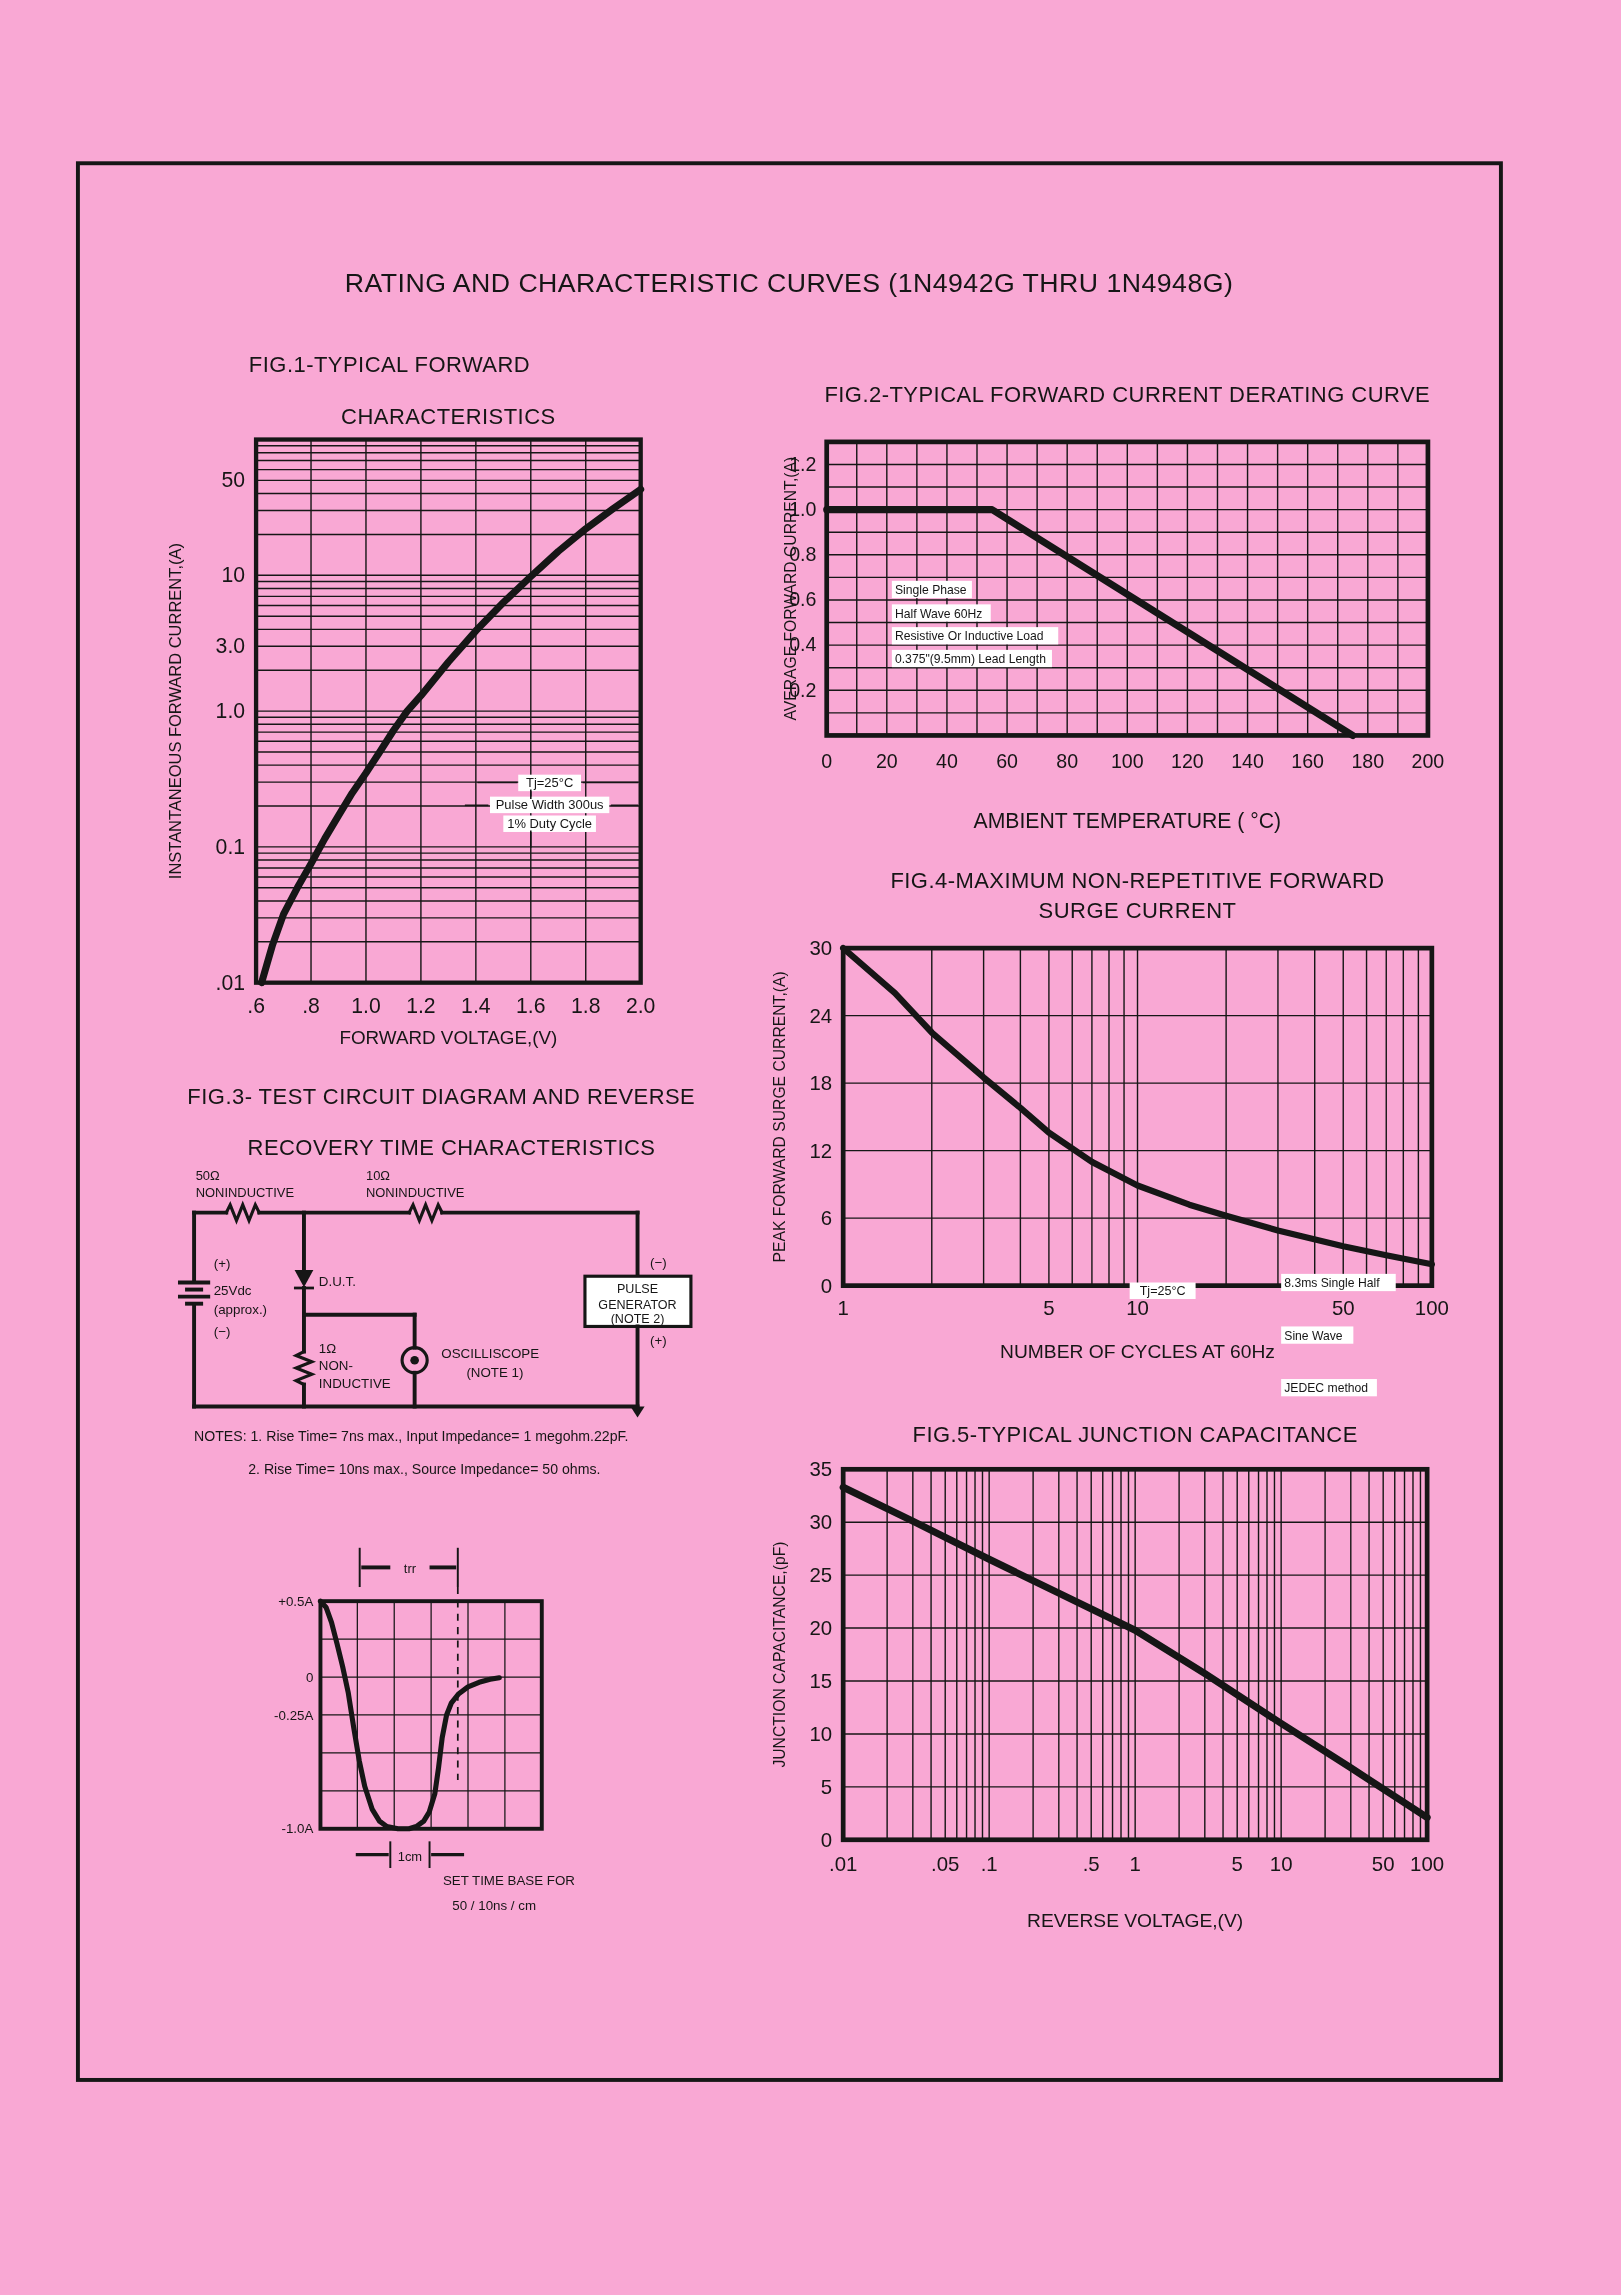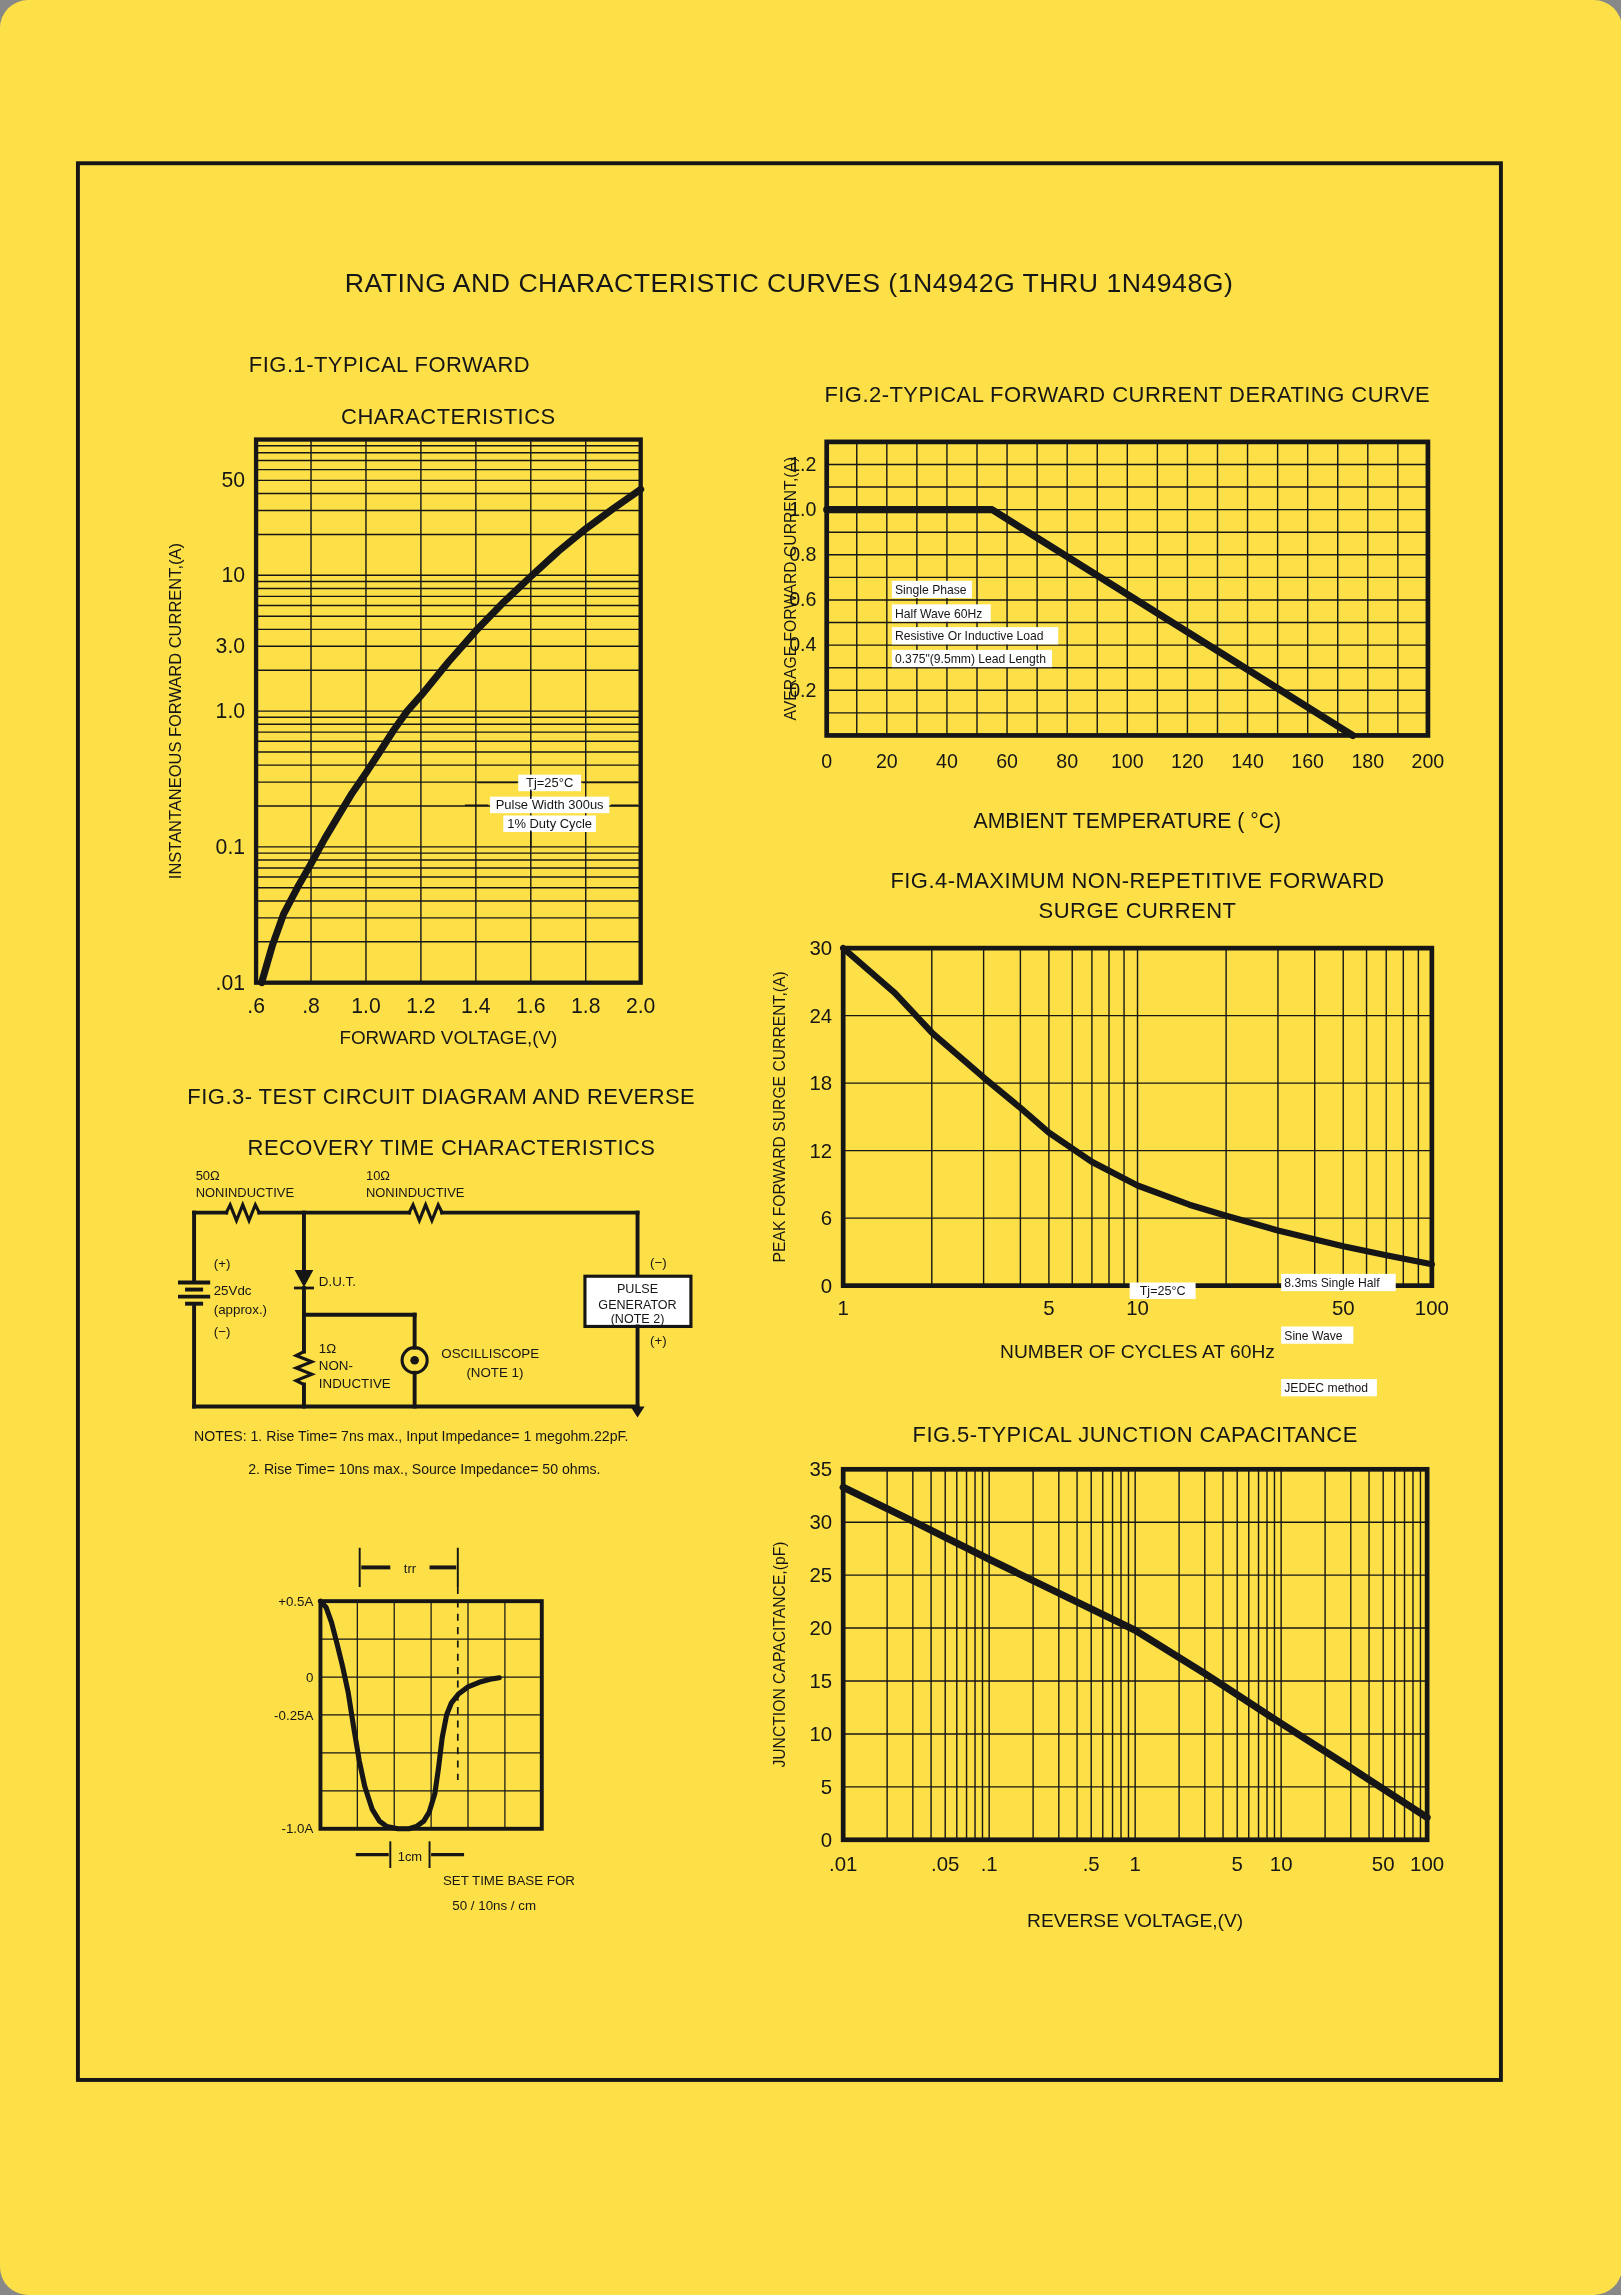--- a/index.html
+++ b/index.html
@@ -1,17 +1,17 @@
 <!DOCTYPE html>
 <html style="font-size:12.6px"><head>
 <meta charset="utf-8">
 <style>
   html,body{margin:0;padding:0;background:#888;}
-  .page{position:relative;width:1622px;height:2295px;background:#fde047;margin:0 auto;
-        font-family:"Liberation Sans", sans-serif;border-radius:28px;}
+  .page{position:relative;width:1622px;height:2295px;background:#f9a8d4;margin:0 auto;
+        font-family:"Liberation Sans", sans-serif;}
   svg text{fill:#161616;font-family:"Liberation Sans", sans-serif;}
   .ttl{letter-spacing:0.6px;}
 </style>
 </head>
 <body>
 
 <div class="page">
 <svg width="1622" height="2295" viewBox="0 0 2066 2924" xmlns="http://www.w3.org/2000/svg">
 
   <rect x="99" y="208" width="1813" height="2442" fill="none" stroke="#161616" stroke-width="5"></rect>

